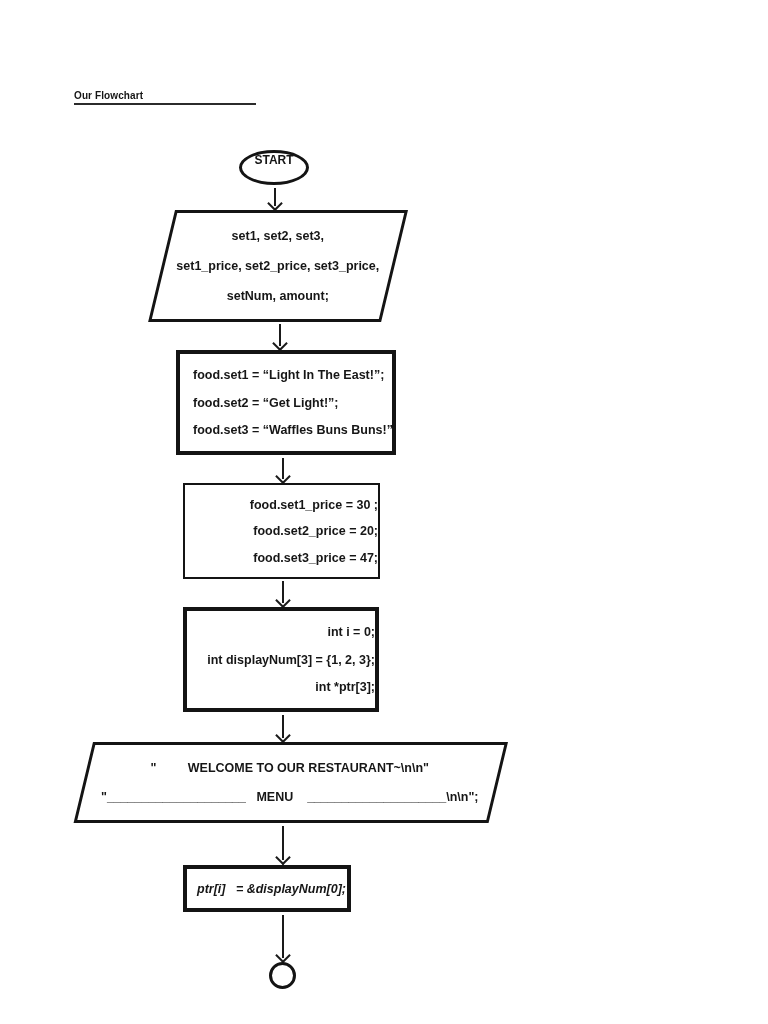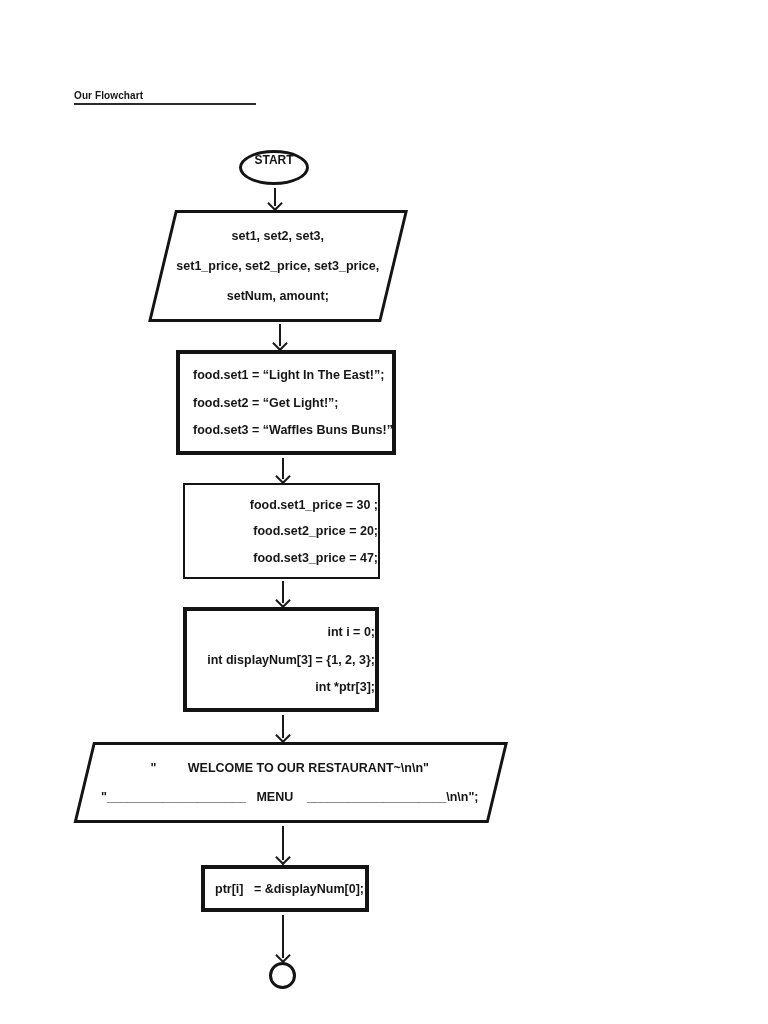--- a/index.html
+++ b/index.html
@@ -84,21 +84,21 @@
     position: absolute;
     border: 4px solid #141414;
     box-sizing: border-box;
     display: flex; flex-direction: column;
     justify-content: space-evenly;
     font-size: 12.5px;
   }
   #rect1 { left: 176px; top: 350px; width: 220px; height: 105px; text-align: left; padding-left: 13px; }
   #rect2 { left: 183px; top: 483px; width: 197px; height: 96px;  border-width: 2px; text-align: right; padding-left: 33px; }
   #rect3 { left: 183px; top: 607px; width: 196px; height: 105px; text-align: right; }
-  #rect4 { left: 201px; top: 865px; width: 168px; height: 47px;  text-align: left; padding-left: 10px; justify-content: center; }
+  #rect4 { left: 183px; top: 865px; width: 168px; height: 47px;  text-align: left; padding-left: 10px; justify-content: center; font-style: italic; }
 
   
   #circle {
     position: absolute; left: 269px; top: 962px;
     width: 27px; height: 27px;
     border: 3.5px solid #141414;
     border-radius: 50%;
     box-sizing: border-box;
   }
 </style>

